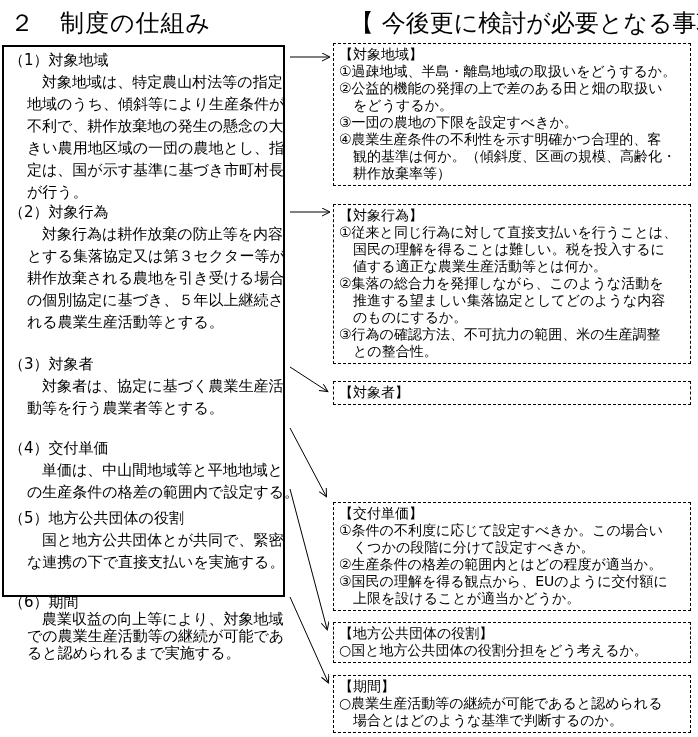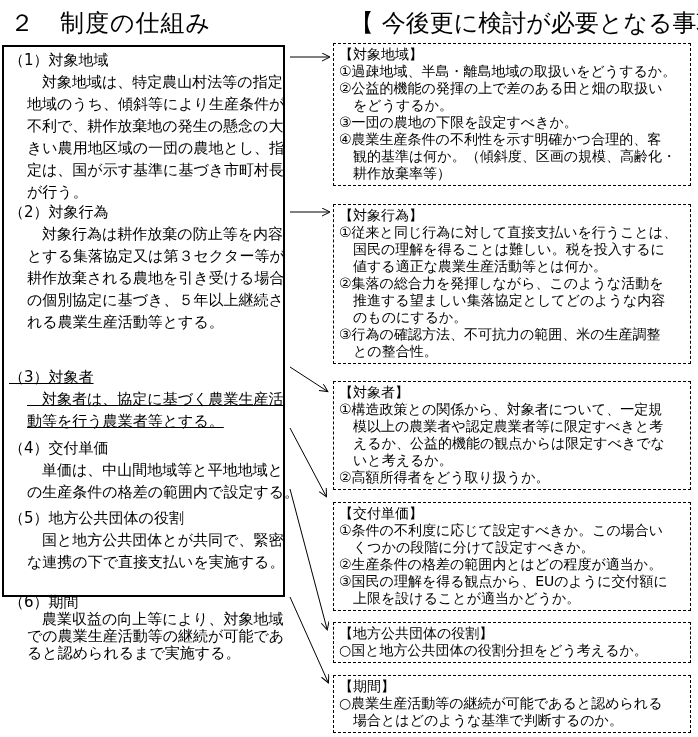--- a/index.html
+++ b/index.html
@@ -104,21 +104,21 @@
 
     <div class="left-section" style="top:154px;">
       <div class="sec-title">（2）対象行為</div>
       <div class="sec-body">　対象行為は耕作放棄の防止等を内容
 とする集落協定又は第３セクター等が
 耕作放棄される農地を引き受ける場合
 の個別協定に基づき、５年以上継続さ
 れる農業生産活動等とする。</div>
     </div>
 
-    <div class="left-section" style="top:319px;text-decoration:underline;">
+    <div class="left-section" style="top:306px;">
       <div class="sec-title">（3）対象者</div>
       <div class="sec-body">　対象者は、協定に基づく農業生産活
 動等を行う農業者等とする。</div>
     </div>
 
     <div class="left-section" style="top:390px;">
       <div class="sec-title">（4）交付単価</div>
       <div class="sec-body">　単価は、中山間地域等と平地地域と
 の生産条件の格差の範囲内で設定する。</div>
     </div>
@@ -156,25 +156,20 @@
 ②公益的機能の発揮の上で差のある田と畑の取扱い
 　をどうするか。
 ③一団の農地の下限を設定すべきか。
 ④農業生産条件の不利性を示す明確かつ合理的、客
 　観的基準は何か。（傾斜度、区画の規模、高齢化・
 　耕作放棄率等）</div>
   </div>
 
   <div class="right-box" style="top:381px;">
     <div class="box-title">【対象者】</div>
-    <div class="box-body">①構造政策との関係から、対象者について、一定規
-　模以上の農業者や認定農業者等に限定すべきと考
-　えるか、公益的機能の観点からは限定すべきでな
-　いと考えるか。
-②高額所得者をどう取り扱うか。</div>
   </div>
 
   <div class="right-box" style="top:502px;">
     <div class="box-title">【交付単価】</div>
     <div class="box-body">①条件の不利度に応じて設定すべきか。この場合い
 　くつかの段階に分けて設定すべきか。
 ②生産条件の格差の範囲内とはどの程度が適当か。
 ③国民の理解を得る観点から、EUのように交付額に
 　上限を設けることが適当かどうか。</div>
   </div>

